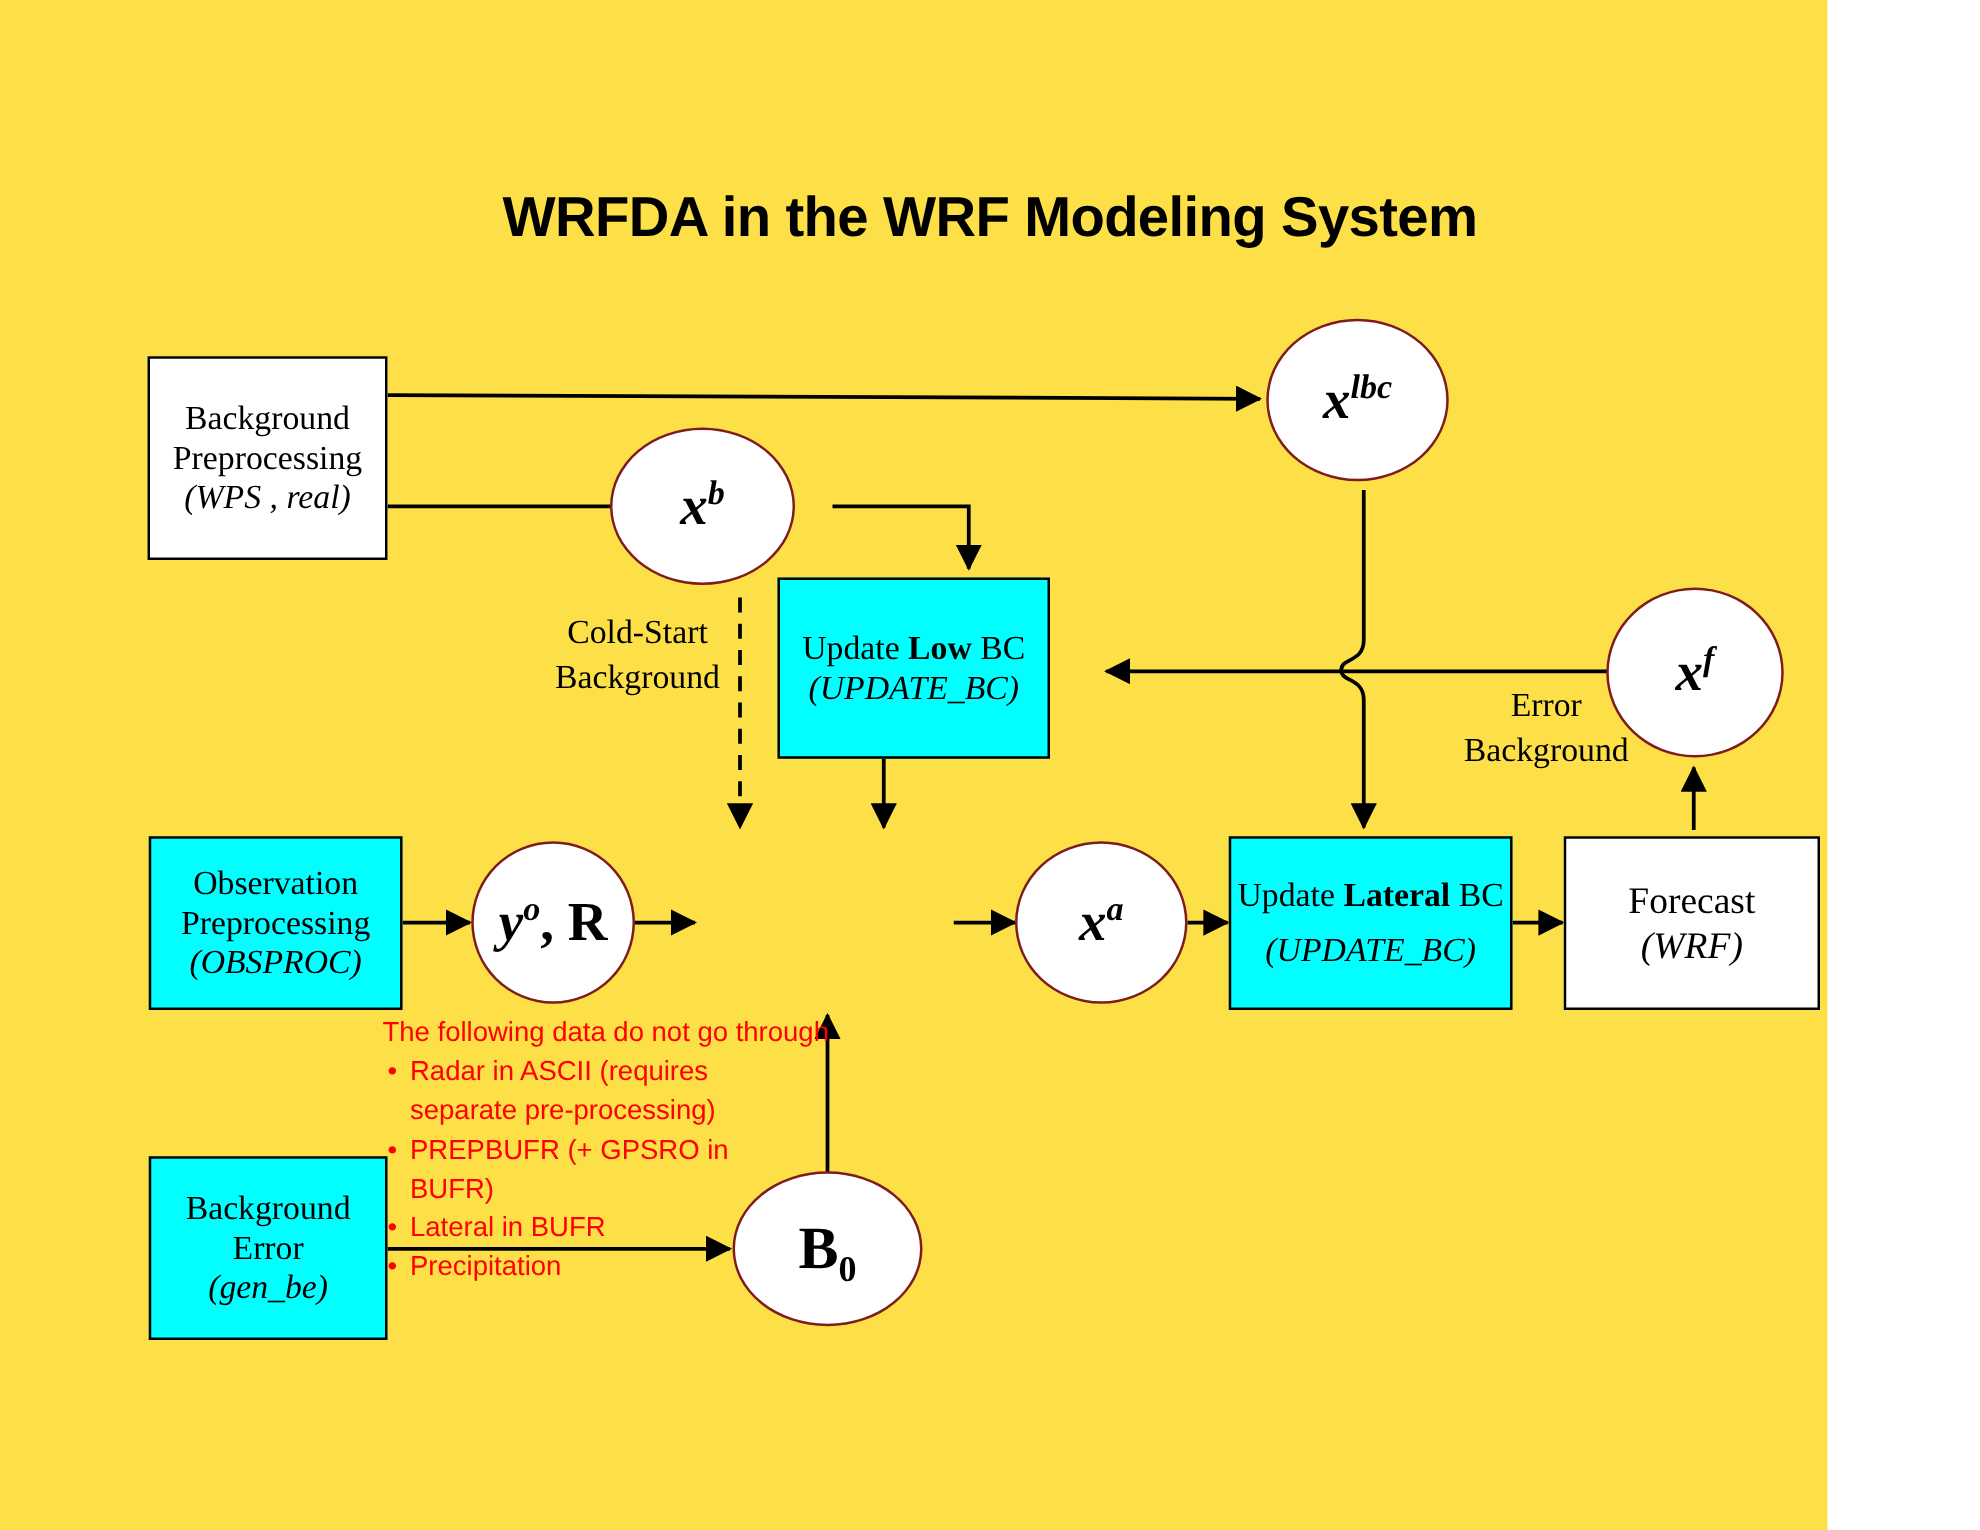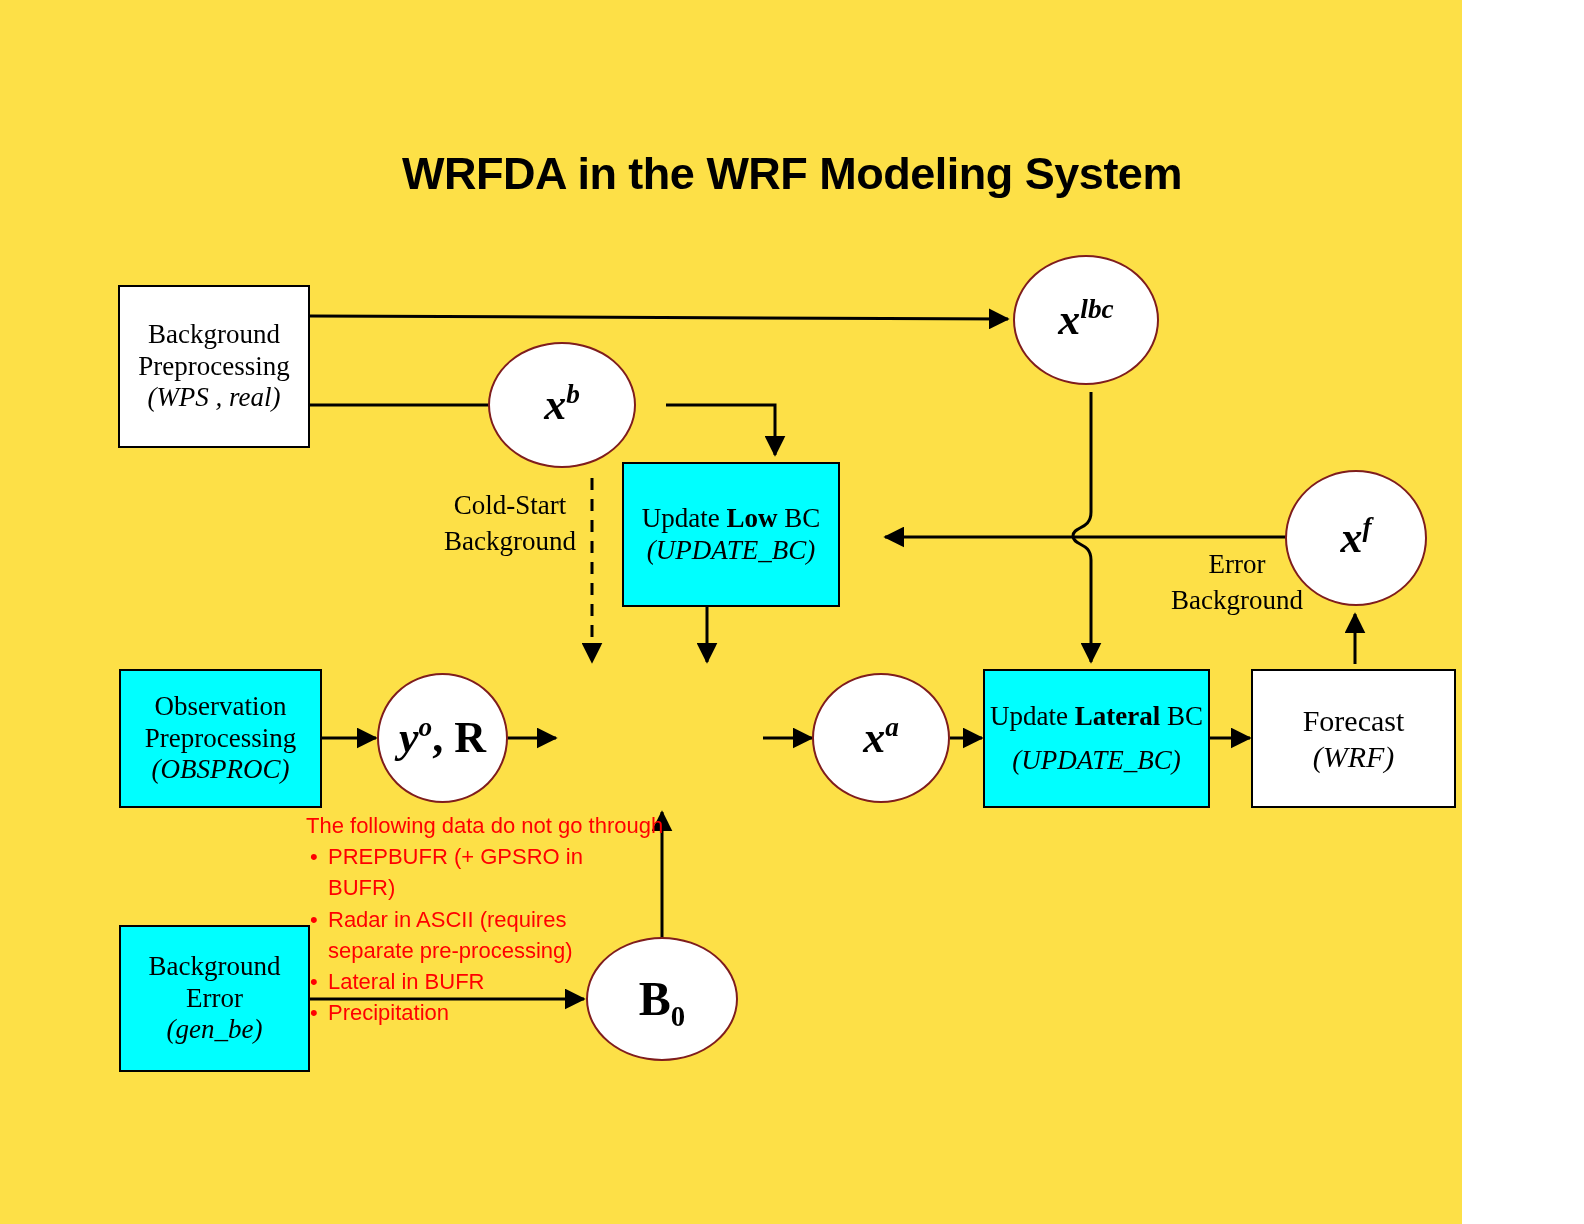--- a/index.html
+++ b/index.html
@@ -243,22 +243,22 @@
   </div>
 
   <div class="node boxnode white" style="left:1251px; top:669px; width:205px; height:139px;">
     <div style="font-size:30px;">Forecast</div>
     <div class="ital" style="font-size:30px;">(WRF)</div>
   </div>
 
   <div class="note" style="left:306px; top:810px; width:350px;">
     <div>The following data do not go through</div>
     <ul>
+      <li style="max-width:308px;">Radar in ASCII (requires separate pre-processing)</li>
       <li>PREPBUFR (+ GPSRO in BUFR)</li>
-      <li style="max-width:308px;">Radar in ASCII (requires separate pre-processing)</li>
       <li>Lateral in BUFR</li>
       <li>Precipitation</li>
     </ul>
   </div>
 
   <div class="node boxnode cyan" style="left:119px; top:925px; width:191px; height:147px;">
     <div>Background</div>
     <div>Error</div>
     <div class="ital">(gen_be)</div>
   </div>

